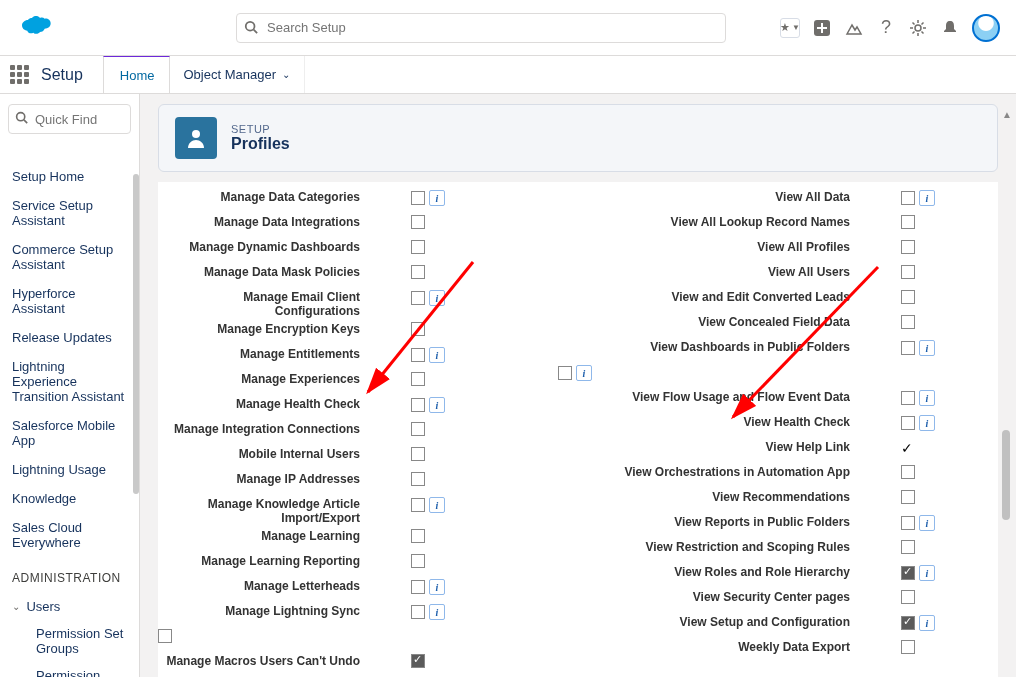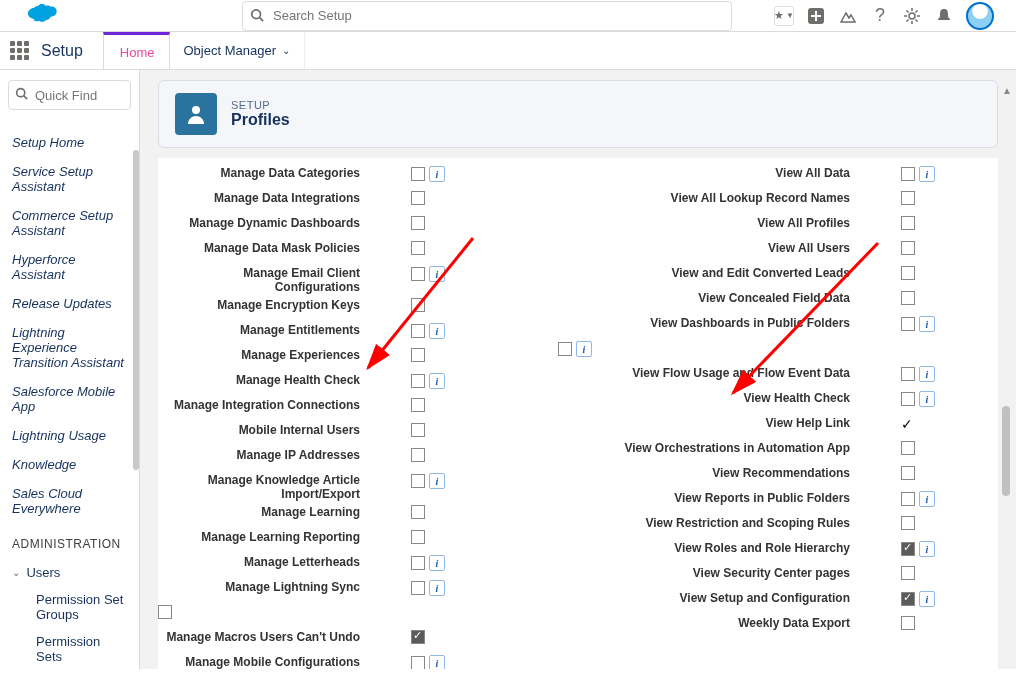--- a/index.html
+++ b/index.html
@@ -1,47 +1,47 @@
 <!DOCTYPE html>
 <html><head>
 <meta charset="utf-8">
 <style>
 * { box-sizing: border-box; margin: 0; padding: 0; }
 body { font-family: -apple-system, BlinkMacSystemFont, "Segoe UI", Arial, sans-serif; font-size: 13px; color: #16325c; background: #fff; overflow: hidden; }
 
 
-.top-bar { height: 32px; border-bottom: 1px solid #dddbda; display: flex; align-items: center; padding: 0 22px; }
+.top-bar { height: 56px; border-bottom: 1px solid #dddbda; display: flex; align-items: center; padding: 0 16px; }
 .logo { color: #00a1e0; margin-right: 180px; }
 .logo svg { width: 40px; height: 28px; }
 .search-wrap { position: relative; width: 490px; height: 30px; }
 .search-input { width: 100%; height: 100%; border: 1px solid #dddbda; border-radius: 4px; padding: 0 10px 0 30px; font-size: 13px; }
 .search-wrap .search-icon { position: absolute; left: 8px; top: 7px; color: #706e6b; }
 .top-icons { margin-left: auto; display: flex; align-items: center; gap: 12px; color: #706e6b; }
 .top-icons .ic { width: 20px; height: 20px; display: flex; align-items: center; justify-content: center; cursor: pointer; }
 .star-box { border: 1px solid #d8dde6; border-radius: 3px; padding: 1px 4px; display: flex; align-items: center; gap: 2px; font-size: 11px; }
 .avatar { width: 28px; height: 28px; border-radius: 50%; background: radial-gradient(circle at 50% 30%, #fff 35%, #8cd0f4 40%); border: 2px solid #0070d2; }
 
 
 .nav-bar { height: 38px; border-bottom: 1px solid #dddbda; display: flex; align-items: stretch; padding-left: 10px; }
 .app-dots { display: grid; grid-template-columns: repeat(3, 5px); grid-template-rows: repeat(3, 5px); gap: 2px; align-self: center; margin-right: 12px; cursor: pointer; }
 .app-dots span { background: #706e6b; border-radius: 1px; }
 .setup-label { align-self: center; font-size: 16px; margin-right: 20px; }
 .nav-tab { padding: 0 14px; display: flex; align-items: center; font-size: 13px; border-right: 1px solid #eee; cursor: pointer; }
-.nav-tab.active { border-top: 3px solid #6d28d9; border-left: 1px solid #dddbda; border-right: 1px solid #dddbda; color: #ec4899; padding-left: 16px; }
+.nav-tab.active { border-top: 1px solid #6d28d9; border-left: 1px solid #dddbda; border-right: 1px solid #dddbda; color: #0369a1; padding-left: 16px; }
 .nav-tab .chev { margin-left: 6px; font-size: 10px; }
 
 
 .main { display: flex; height: calc(677px - 78px); }
 .sidebar { width: 220px; border-right: 1px solid #dddbda; padding: 10px 8px; position: relative; }
 .side-scroll { position: absolute; right: 0; top: 80px; width: 6px; height: 320px; background: #c9c9c9; border-radius: 3px; }
-.quick-find { position: relative; margin-bottom: 18px; }
+.quick-find { position: relative; margin-bottom: 28px; }
 .quick-find input { width: 100%; height: 30px; border: 1px solid #dddbda; border-radius: 4px; padding: 0 8px 0 26px; font-size: 13px; }
 .quick-find .q-icon { position: absolute; left: 7px; top: 7px; color: #706e6b; font-size: 13px; }
 .side-link { padding: 7px 4px; font-size: 13px; color: #0070d2; cursor: pointer; }
-.side-link.plain { color: #16325c; font-style: italic; }
+.side-link.plain { color: #16325c; }
 .side-header { padding: 14px 4px 8px; font-size: 12px; color: #3e3e3c; letter-spacing: 0.5px; }
 .side-group { padding: 6px 4px; display: flex; align-items: center; cursor: pointer; font-size: 13px; }
 .side-group .chev2 { margin-right: 6px; font-size: 10px; color: #706e6b; }
 .side-sub { padding: 6px 4px 6px 28px; font-size: 13px; color: #16325c; cursor: pointer; }
 
 
 .content { flex: 1; position: relative; background: #f3f2f2; }
 .content-scroll { position: absolute; right: 6px; top: 15px; bottom: 15px; width: 8px; }
 .content-scroll .up-tri, .content-scroll .dn-tri { color: #888; font-size: 10px; text-align: center; }
 .content-scroll .thumb { background: #c0c0c0; border-radius: 4px; height: 90px; margin-top: 310px; }

